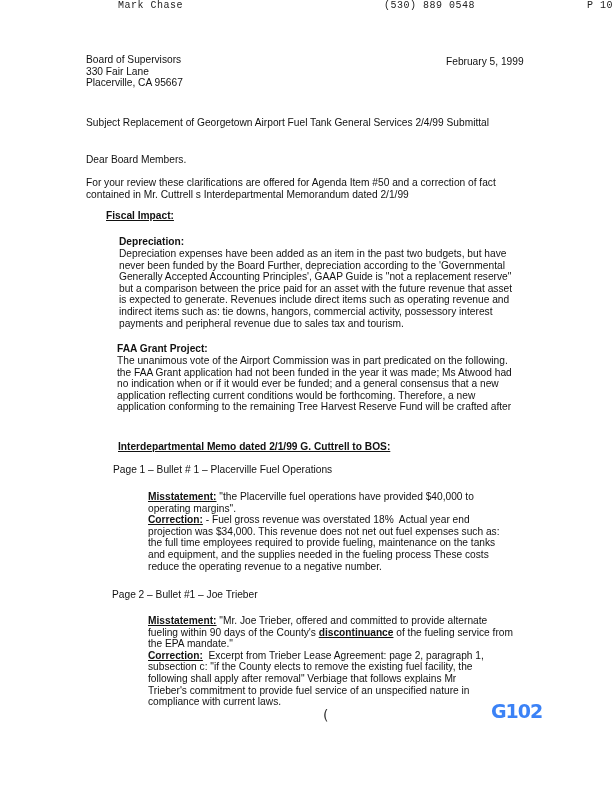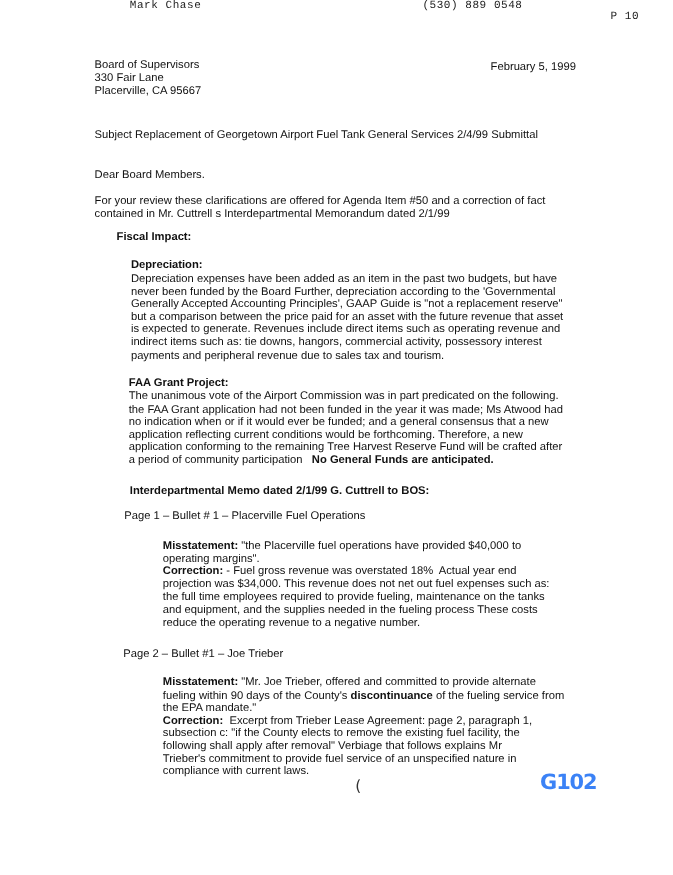--- a/index.html
+++ b/index.html
@@ -4,37 +4,37 @@
 <style>
   html, body { margin: 0; padding: 0; background: #ffffff; }
   body {
     width: 612px; height: 795px; position: relative; overflow: hidden;
     font-family: "Liberation Sans", sans-serif; color: #111;
     font-size: 10.2px; line-height: 11.6px;
   }
   .abs { position: absolute; white-space: nowrap; }
   .fax { font-family: "Liberation Mono", monospace; font-size: 10px; color: #222; top: 0px; letter-spacing: 0.5px; }
   .bold { font-weight: bold; }
-  .u { }
+  .u { text-decoration: underline; }
   .para { position: absolute; white-space: normal; }
   .line { display: block; white-space: nowrap; }
   .handwriting {
     font-family: "DejaVu Sans", sans-serif; font-weight: bold; font-size: 19px;
     letter-spacing: -1px; color: #3b82f6;
   }
   .mark { font-family: "DejaVu Sans", sans-serif; font-size: 14px; color: #333; }
 </style>
 </head>
 <body>
 
 <div class="abs fax" style="left:118px;">
   <span>Mark Chase</span>
 </div>
 <div class="abs fax" style="left:384px;">(530) 889  0548</div>
-<div class="abs fax" style="left:555px;margin-top:10px;">P 10</div>
+<div class="abs fax" style="left:587px;">P 10</div>
 
 <div class="para" style="left:86px; top:54px;">
   <span class="line">Board of Supervisors</span>
   <span class="line">330 Fair Lane</span>
   <span class="line">Placerville, CA 95667</span>
 </div>
 
 <div class="abs" style="left:446px; top:56px;">February 5, 1999</div>
 
 <div class="abs" style="left:86px; top:117px;">Subject  Replacement of Georgetown Airport Fuel Tank General Services 2/4/99 Submittal</div>
@@ -61,23 +61,20 @@
   <span class="line">payments and peripheral revenue due to sales tax and tourism.</span>
 </div>
 
 <div class="abs" style="left:117px; top:343px; font-weight:600;">FAA Grant Project:</div>
 <div class="para" style="left:117px; top:355px;">
   <span class="line">The unanimous vote of the Airport Commission was in part predicated on the following.</span>
   <span class="line">the FAA Grant application had not been funded in the year it was made; Ms  Atwood had</span>
   <span class="line">no indication when or if it would ever be funded; and a general consensus that a new</span>
   <span class="line">application reflecting current conditions would be forthcoming.  Therefore, a new</span>
   <span class="line">application conforming to the remaining Tree Harvest Reserve Fund will be crafted after</span>
-  <span class="line">
-    <span style="white-space:pre;">a period of community participation   </span><span class="bold">No General Funds are anticipated.</span>
-  </span>
 </div>
 
 <div class="abs bold u" style="left:90px; top:441px;padding-left:28px;">Interdepartmental Memo dated 2/1/99 G. Cuttrell to BOS:</div>
 
 <div class="abs" style="left:113px; top:464px;">Page 1 – Bullet # 1 – Placerville Fuel Operations</div>
 <div class="para" style="left:148px; top:491px;">
   <span class="line"><span class="bold u">Misstatement:</span><span style="white-space:pre;"> "the Placerville fuel operations have provided $40,000 to</span></span>
   <span class="line">operating margins".</span>
   <span class="line"><span class="bold u">Correction:</span><span style="white-space:pre;"> - Fuel gross revenue was overstated 18%  Actual year end</span></span>
   <span class="line">projection was $34,000.  This revenue does not net out fuel expenses such as:</span>

